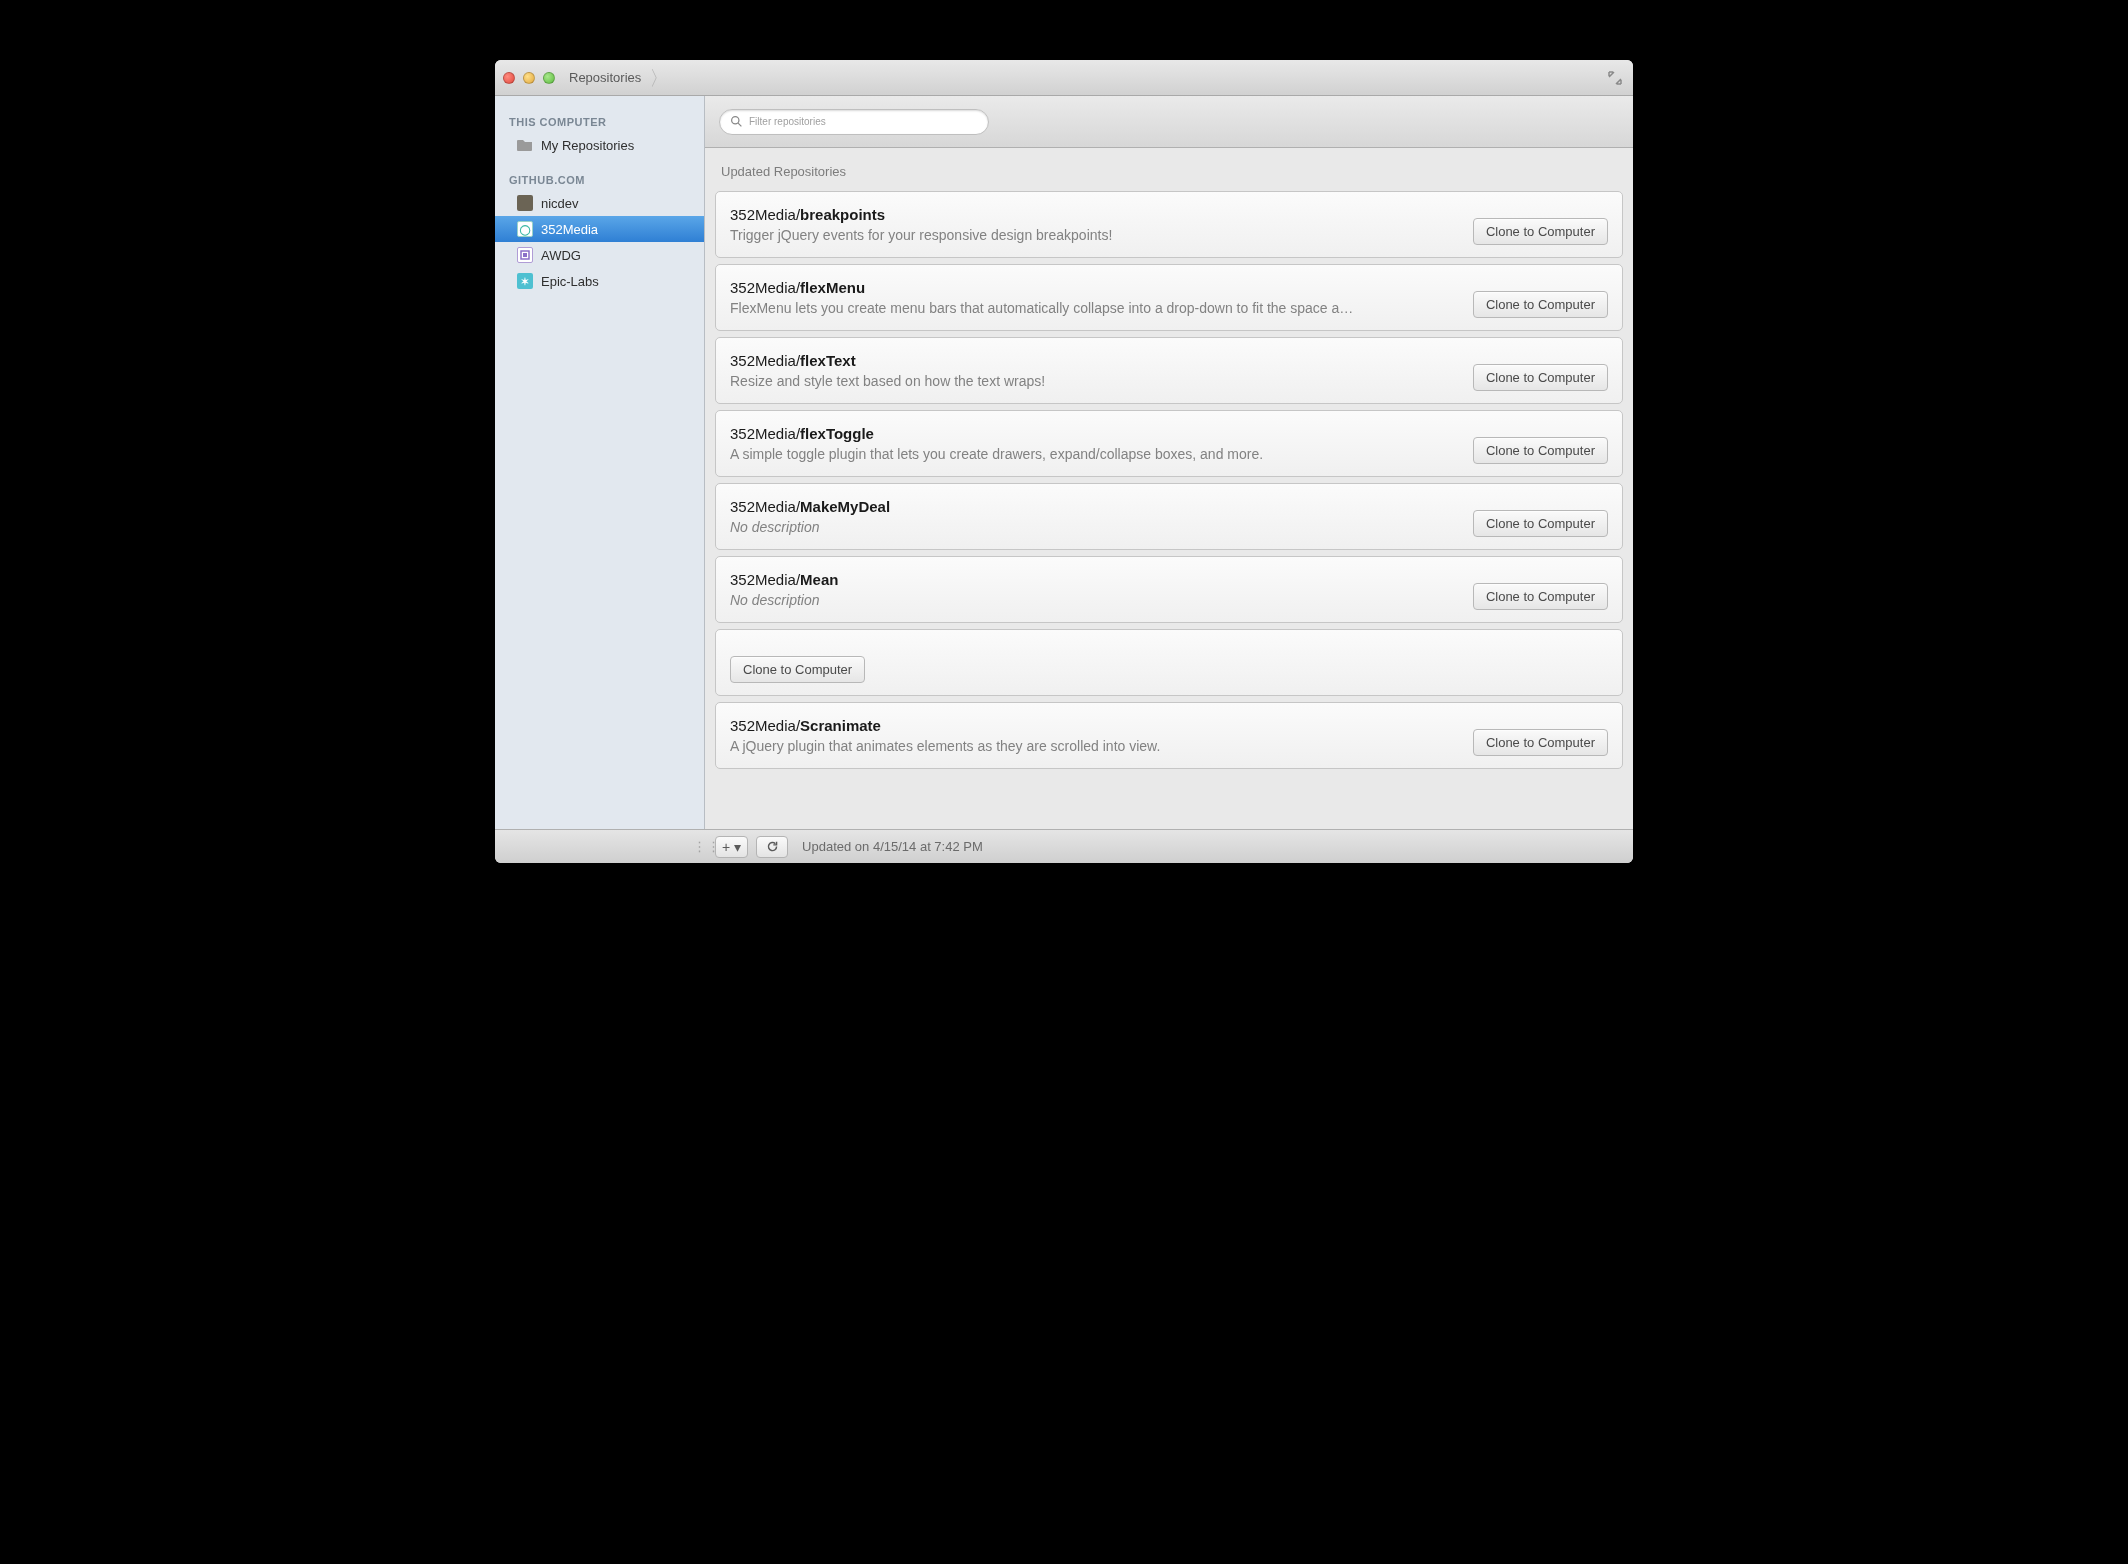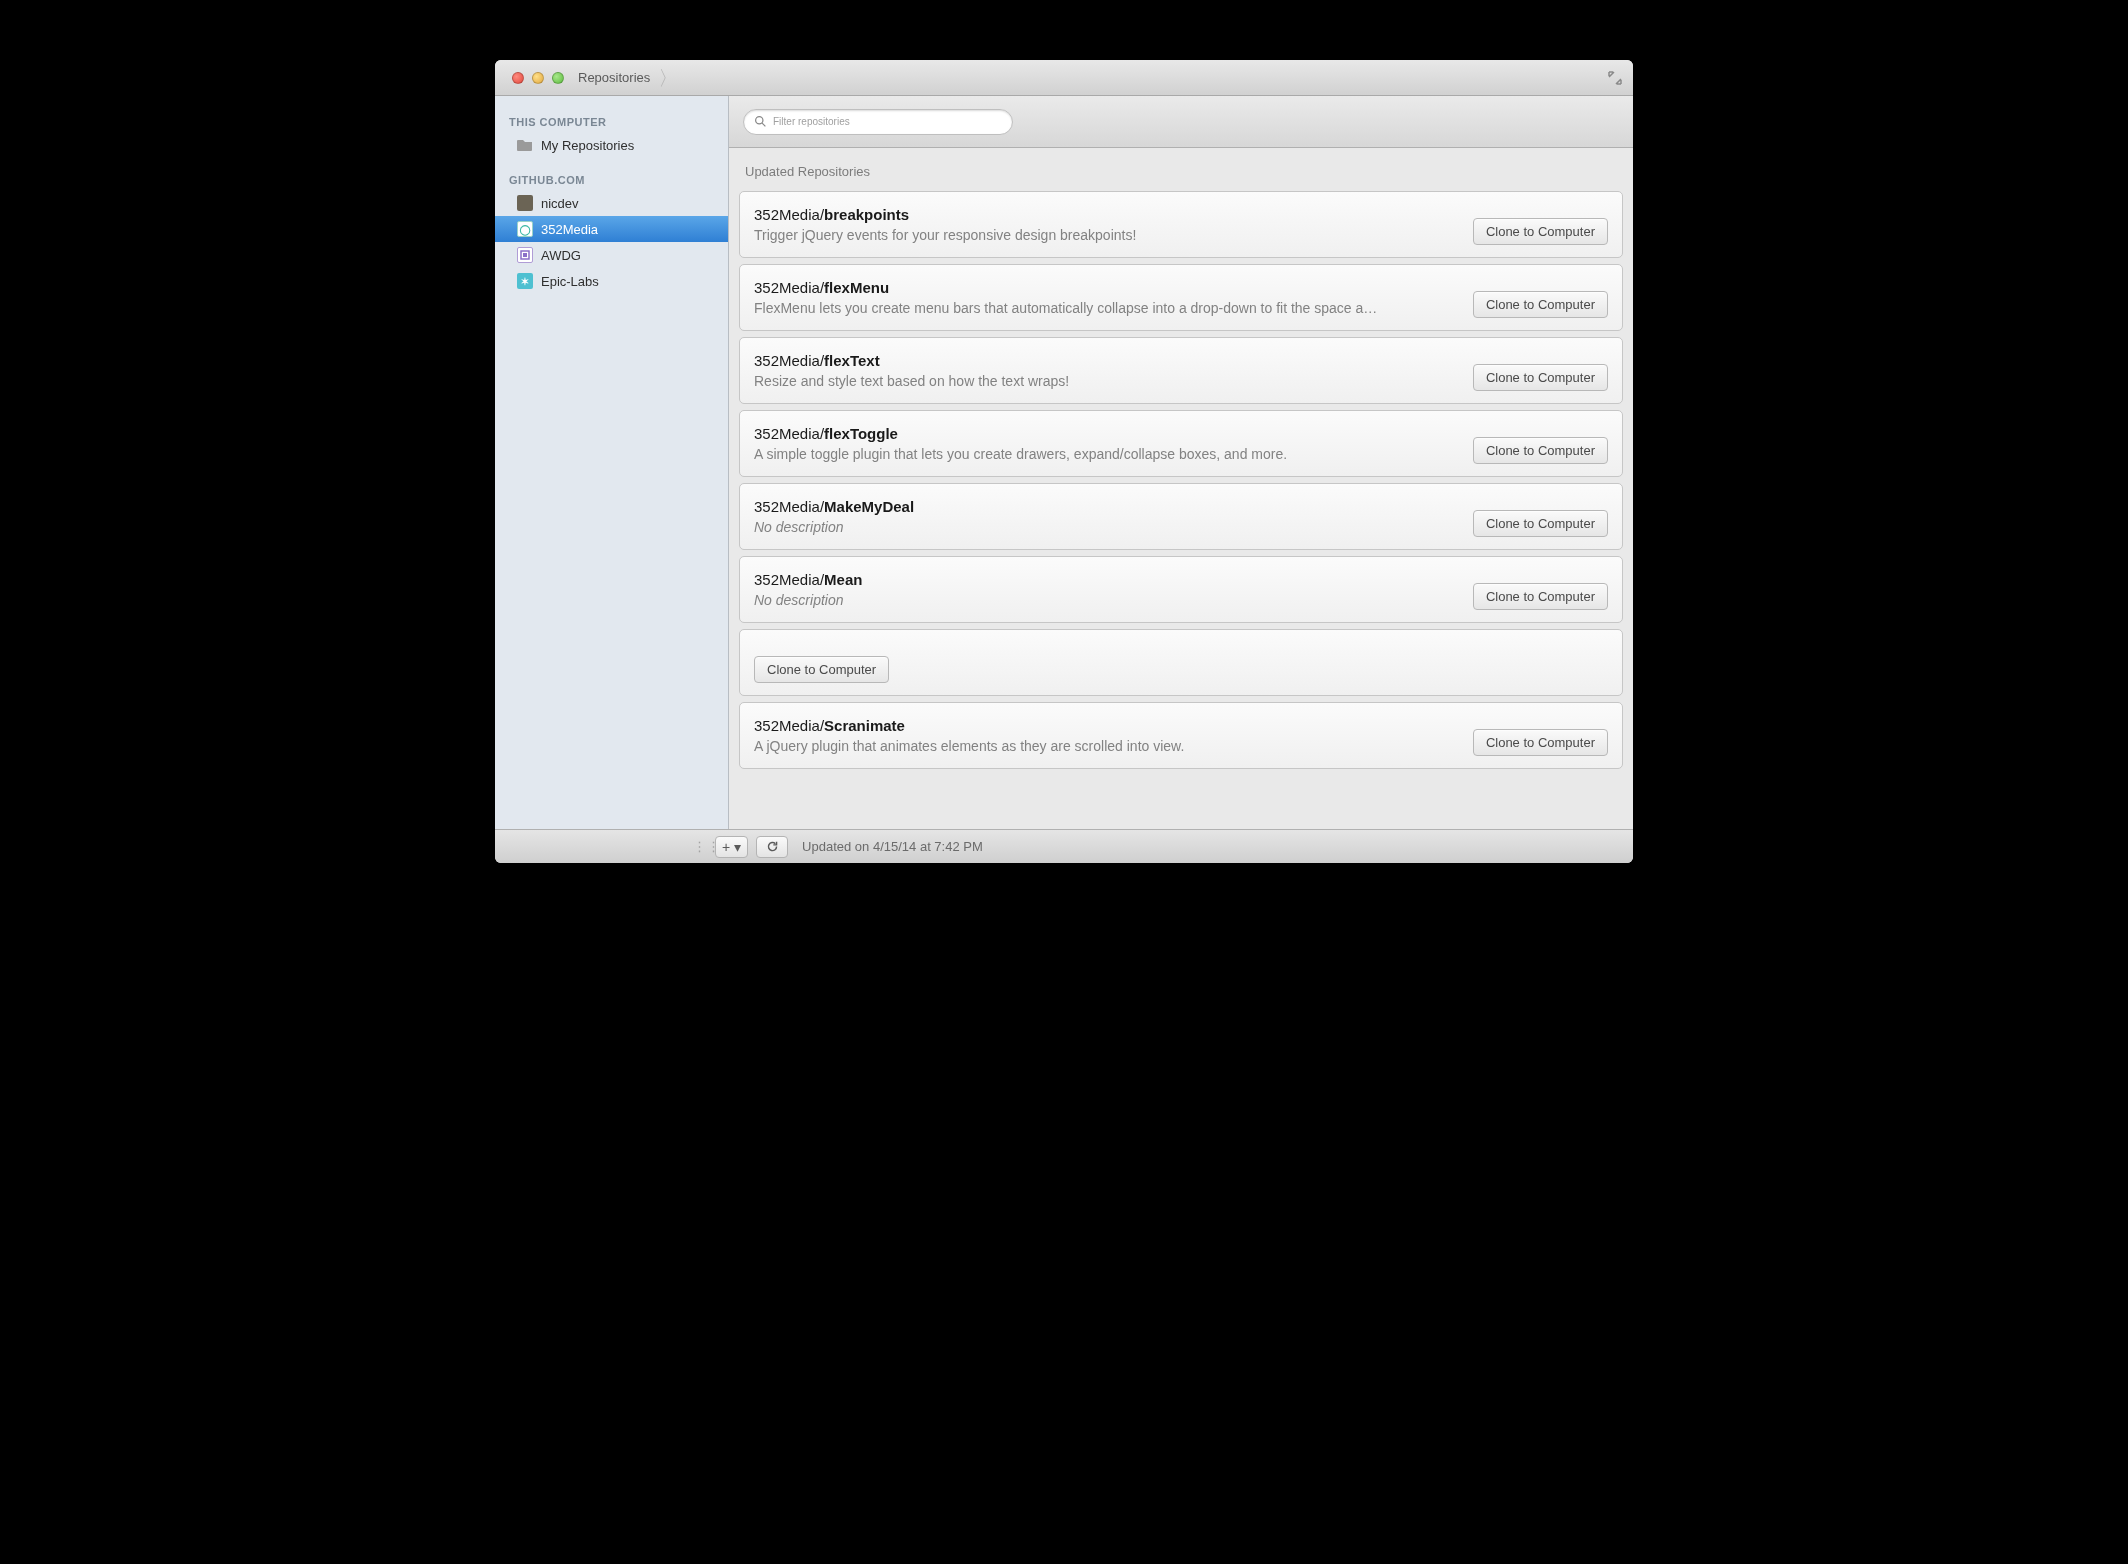--- a/index.html
+++ b/index.html
@@ -24,21 +24,21 @@
       flex-direction: column;
       overflow: hidden;
     }
     
     .titlebar {
       height: 36px;
       background: linear-gradient(#e8e8e8, #d1d1d1);
       border-bottom: 1px solid #a9a9a9;
       display: flex;
       align-items: center;
-      padding: 0 17px;
+      padding: 0 8px;
       position: relative;
     }
     .traffic-lights { display: flex; gap: 8px; }
     .tl { width: 12px; height: 12px; border-radius: 50%; border: 1px solid rgba(0,0,0,0.2); }
     .tl.close { background: radial-gradient(circle at 35% 35%, #ff8b7f, #e1483d); }
     .tl.min   { background: radial-gradient(circle at 35% 35%, #ffe08a, #e1a73e); }
     .tl.max   { background: radial-gradient(circle at 35% 35%, #a8e88b, #5dbb3f); }
     .breadcrumb {
       margin-left: 14px;
       color: #5a5a5a;
@@ -60,21 +60,21 @@
     }
     .fullscreen svg { width: 16px; height: 16px; }
 
     
     .body {
       flex: 1;
       display: flex;
       min-height: 0;
     }
     .sidebar {
-      width: 234px;
+      width: 210px;
       background: #e2e8ef;
       border-right: 1px solid #b8bdc3;
       padding-top: 14px;
       overflow: hidden;
     }
     .sb-header {
       color: #7a8794;
       font-weight: bold;
       font-size: 11px;
       letter-spacing: 0.5px;

